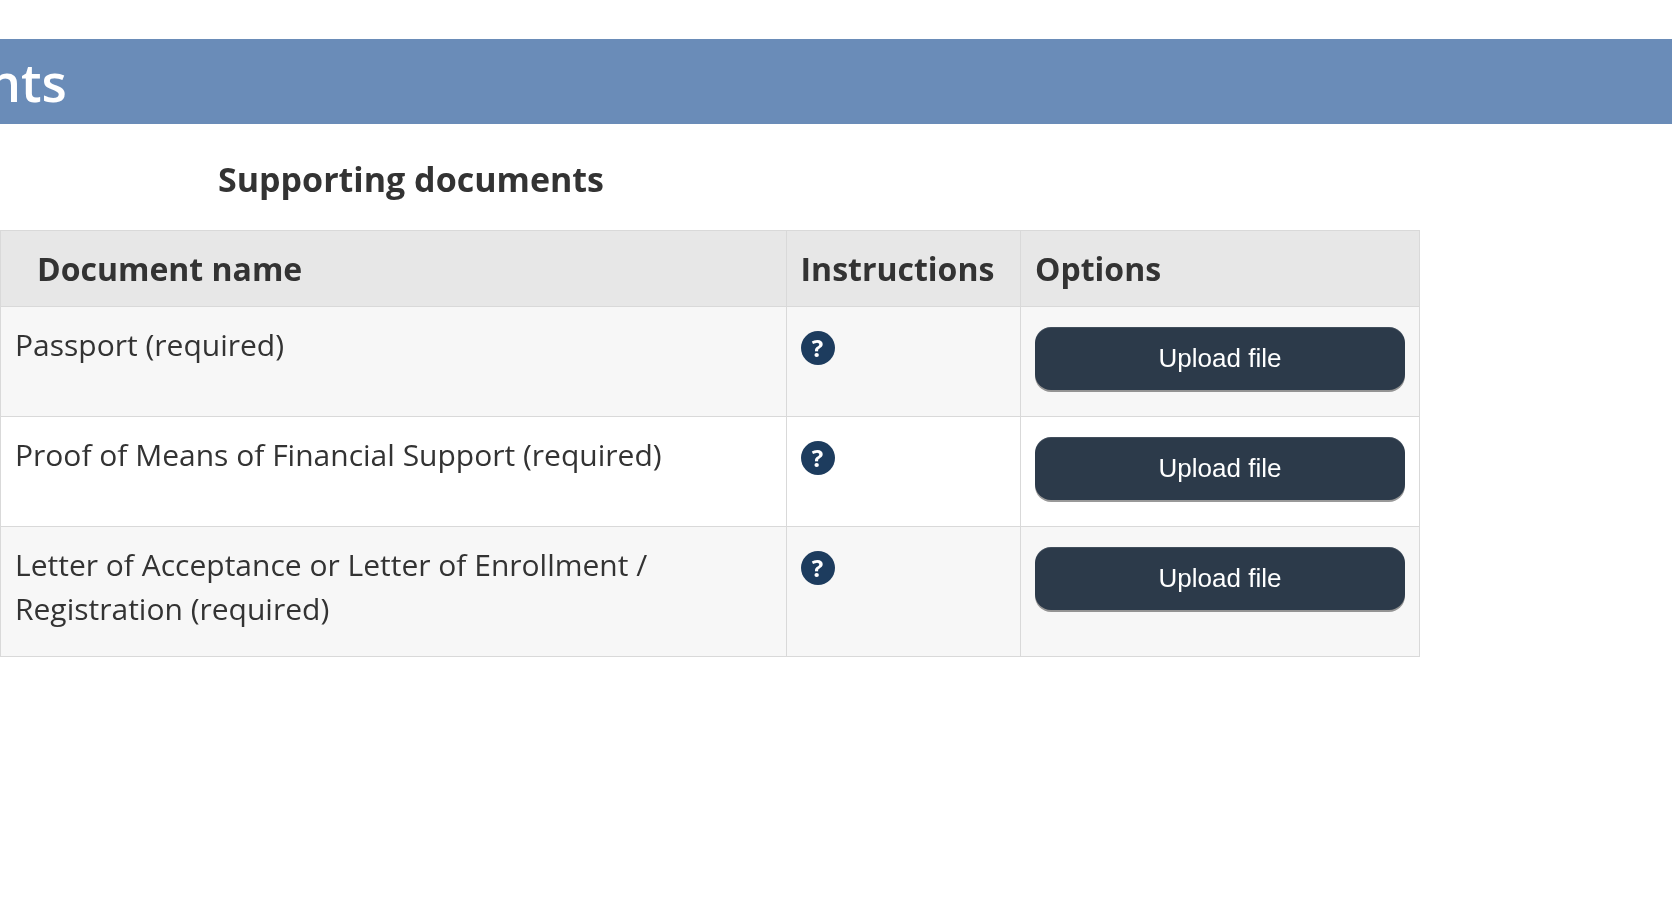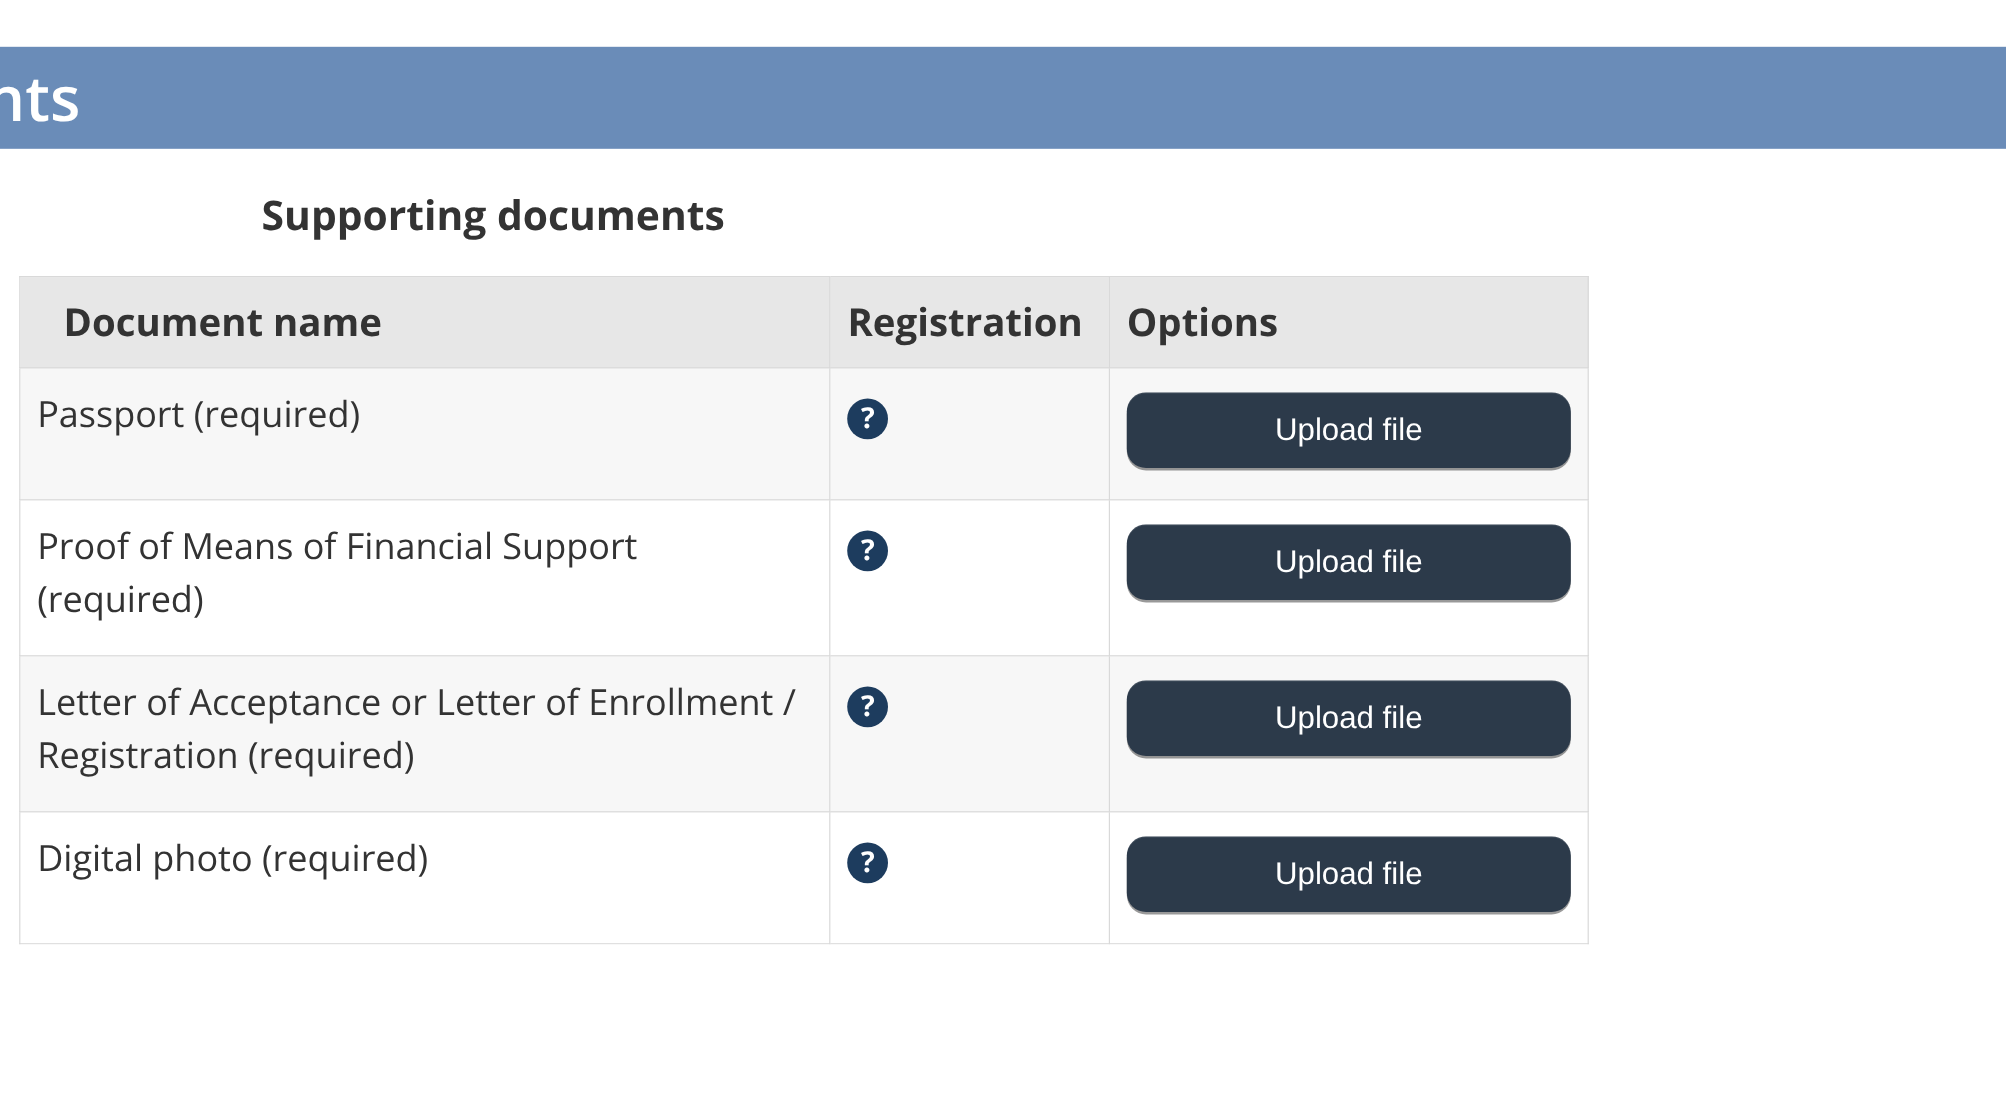--- a/index.html
+++ b/index.html
@@ -27,23 +27,23 @@
       position: relative;
       left: -12px;
     }
     .section-title {
       font-size: 34px;
       font-weight: 700;
       color: #333333;
       margin: 32px 4px 28px 218px;
     }
     .doc-table {
-      width: 1308px;
+      width: 1420px;
       border-collapse: collapse;
-      margin-left: 16px;
+      margin-left: 0;
     }
     .doc-table th {
       background: #e7e7e7;
       text-align: left;
       font-size: 32px;
       font-weight: 700;
       color: #333333;
       padding: 16px 14px;
       border: 1px solid #d9d9d9;
     }
@@ -108,21 +108,21 @@
 <div class="header-bar">
   <span class="header-bar-text">nts</span>
 </div>
 
 <h2 class="section-title">Supporting documents</h2>
 
 <table class="doc-table">
   <thead>
     <tr>
       <th>Document name</th>
-      <th>Registration</th>
+      <th>Instructions</th>
       <th>Options</th>
     </tr>
   </thead>
   <tbody>
     <tr>
       <td>Passport  (required)</td>
       <td>
         <span class="help-icon">?</span>
       </td>
       <td>
@@ -140,23 +140,14 @@
     </tr>
     <tr>
       <td>Letter of Acceptance or Letter of Enrollment / Registration  (required)</td>
       <td>
         <span class="help-icon">?</span>
       </td>
       <td>
         <button class="upload-btn">Upload file</button>
       </td>
     </tr>
-    <tr>
-      <td>Digital photo  (required)</td>
-      <td>
-        <span class="help-icon">?</span>
-      </td>
-      <td>
-        <button class="upload-btn">Upload file</button>
-      </td>
-    </tr>
   </tbody>
 </table>
 
 </body></html>

